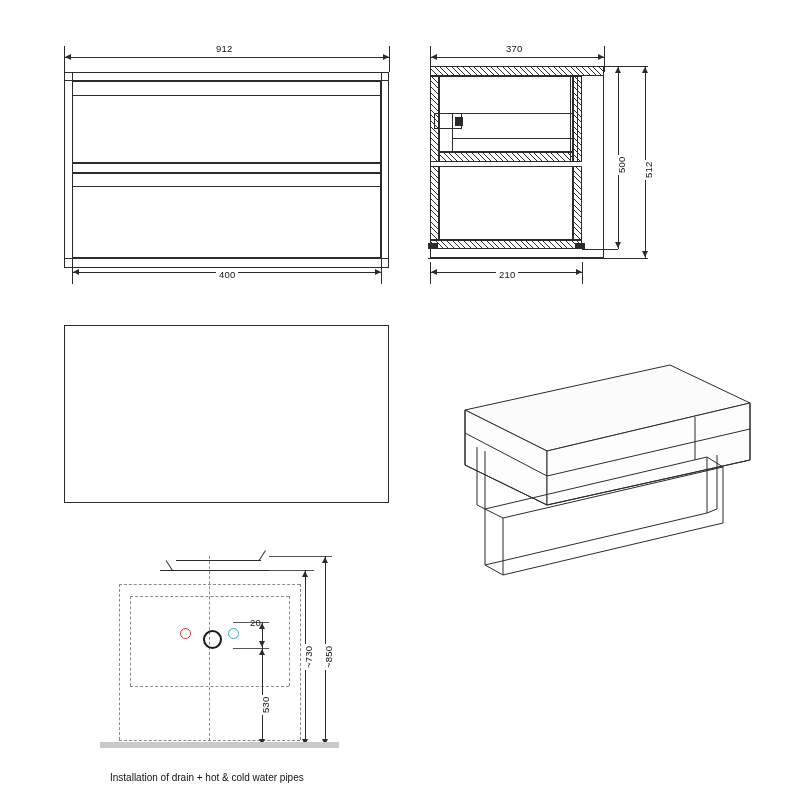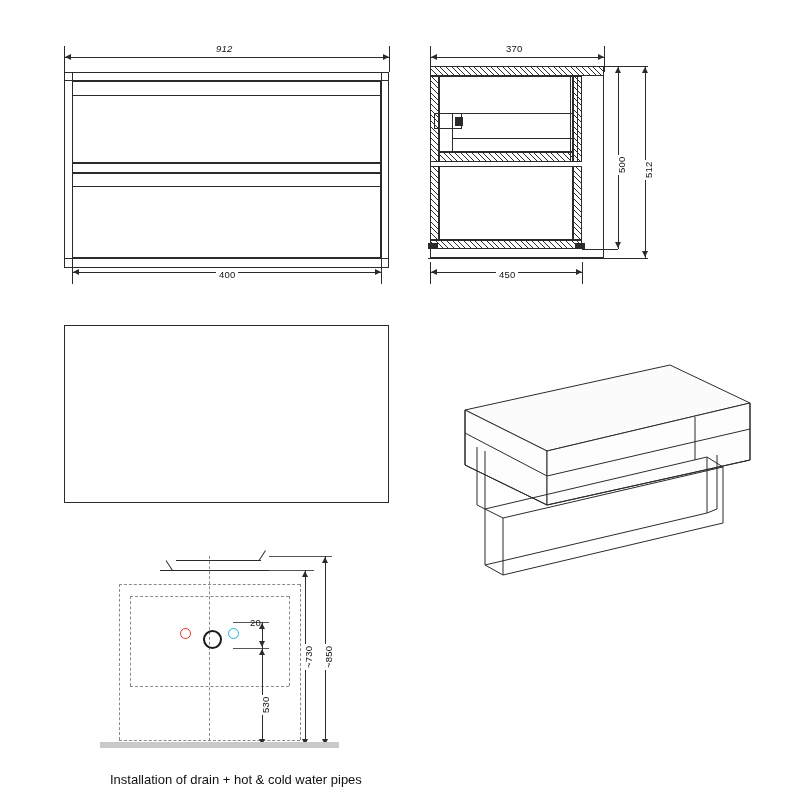--- a/index.html
+++ b/index.html
@@ -25,21 +25,21 @@
     color:#111;
     white-space:nowrap;
     letter-spacing:.2px;
   }
   .lbl.rot{
     transform-origin:0 0;
     transform:rotate(-90deg);
   }
   .caption{
     position:absolute;
-    font-size:13px;
+    font-size:10px;
     color:#111;
     white-space:nowrap;
   }
 
   .arrowL,.arrowR{position:absolute;width:0;height:0;border-top:3px solid transparent;border-bottom:3px solid transparent;}
   .arrowL{border-right:6px solid #2b2b2b;}
   .arrowR{border-left:6px solid #2b2b2b;}
   .arrowU,.arrowD{position:absolute;width:0;height:0;border-left:3px solid transparent;border-right:3px solid transparent;}
   .arrowU{border-bottom:6px solid #2b2b2b;}
   .arrowD{border-top:6px solid #2b2b2b;}
@@ -66,21 +66,21 @@
 
 <div id="sheet">
 
   <div>
 
     <div class="ln v" style="left:64px;top:46px;height:26px;"></div>
     <div class="ln v" style="left:389px;top:46px;height:26px;"></div>
     <div class="ln h" style="left:64px;top:57px;width:325px;"></div>
     <div class="arrowL" style="left:65px;top:54px;"></div>
     <div class="arrowR" style="left:383px;top:54px;"></div>
-    <div class="lbl" style="left:216px;top:43px;font-style:italic;">912</div>
+    <div class="lbl" style="left:216px;top:43px;">912</div>
 
     <div class="solidbox" style="left:64px;top:72px;width:325px;height:9px;"></div>
     <div class="ln h" style="left:72px;top:81px;width:309px;"></div>
 
     <div class="solidbox" style="left:72px;top:81px;width:309px;height:82px;"></div>
     <div class="ln h" style="left:72px;top:95px;width:309px;"></div>
 
     <div class="solidbox" style="left:72px;top:163px;width:309px;height:10px;"></div>
     <div class="solidbox" style="left:72px;top:173px;width:309px;height:85px;"></div>
     <div class="ln h" style="left:72px;top:186px;width:309px;"></div>
@@ -132,21 +132,21 @@
 
     <div class="fillblk" style="left:428px;top:243px;width:10px;height:6px;"></div>
     <div class="fillblk" style="left:575px;top:243px;width:10px;height:6px;"></div>
     <div class="ln h" style="left:428px;top:258px;width:176px;"></div>
 
     <div class="ln v" style="left:430px;top:262px;height:22px;"></div>
     <div class="ln v" style="left:582px;top:262px;height:22px;"></div>
     <div class="ln h" style="left:430px;top:272px;width:152px;"></div>
     <div class="arrowL" style="left:431px;top:269px;"></div>
     <div class="arrowR" style="left:576px;top:269px;"></div>
-    <div class="lbl" style="left:496px;top:269px;background:#fff;padding:0 3px;">450</div>
+    <div class="lbl" style="left:496px;top:269px;background:#fff;padding:0 3px;">210</div>
 
     <div class="ln h" style="left:582px;top:66px;width:66px;"></div>
     <div class="ln h" style="left:582px;top:249px;width:36px;"></div>
     <div class="ln h" style="left:604px;top:258px;width:44px;"></div>
     <div class="ln v" style="left:618px;top:66px;height:183px;"></div>
     <div class="arrowU" style="left:615px;top:67px;"></div>
     <div class="arrowD" style="left:615px;top:242px;"></div>
     <div class="lbl rot" style="left:616px;top:175px;background:#fff;padding:0 2px;">500</div>
 
     <div class="ln v" style="left:645px;top:66px;height:192px;"></div>

